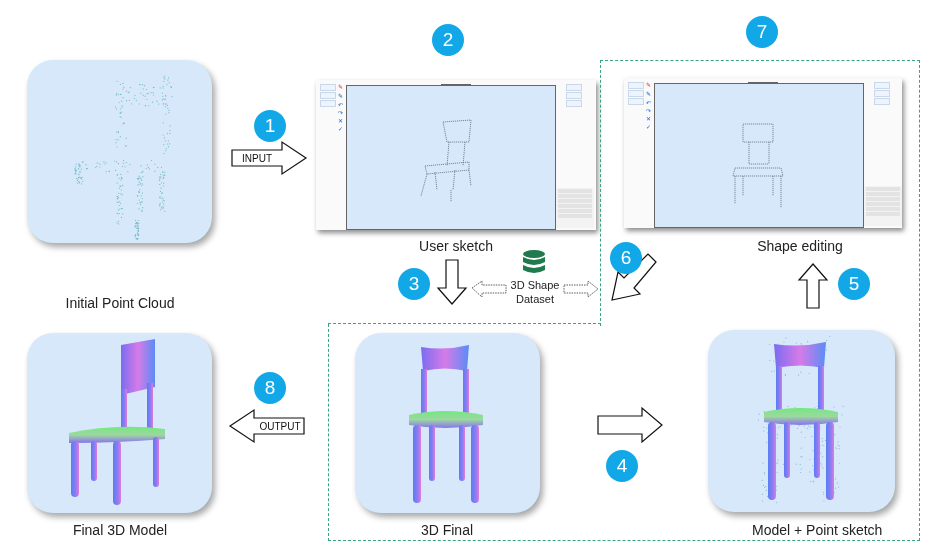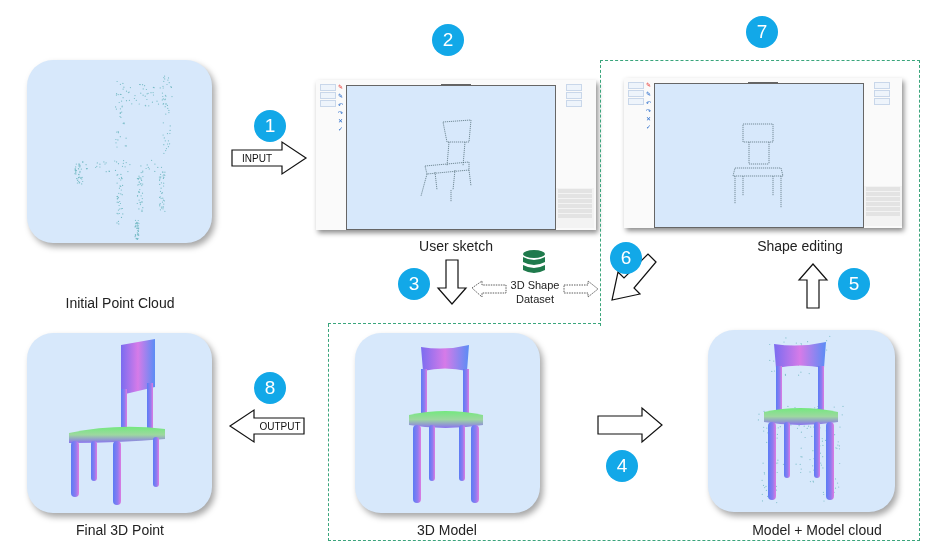--- a/index.html
+++ b/index.html
@@ -528,21 +528,21 @@
     <path d="M66,14 Q90,18 114,12 L112,38 Q90,33 68,38 Z" fill="url(#gBack)"></path>
     <rect x="66" y="36" width="6" height="50" fill="url(#gLeg)"></rect>
     <rect x="108" y="36" width="6" height="50" fill="url(#gLeg)"></rect>
     <path d="M54,82 Q90,74 128,82 L128,92 Q90,98 54,92 Z" fill="url(#gSeat)"></path>
     <rect x="58" y="92" width="8" height="78" rx="4" fill="url(#gLeg)"></rect>
     <rect x="74" y="92" width="6" height="56" rx="3" fill="url(#gLeg)"></rect>
     <rect x="104" y="92" width="6" height="56" rx="3" fill="url(#gLeg)"></rect>
     <rect x="116" y="92" width="8" height="78" rx="4" fill="url(#gLeg)"></rect>
   </svg>
 </div>
-<div class="caption" style="left:397px;top:522px;width:100px;">3D Model</div>
+<div class="caption" style="left:397px;top:522px;width:100px;">3D Final</div>
 
 <svg width="70" height="34" style="left:596px;top:408px;">
   <polygon points="2,8 46,8 46,0 66,17 46,34 46,26 2,26" fill="#fff" stroke="#111" stroke-width="1.2"></polygon>
 </svg>
 <div class="badge" style="left:606px;top:450px;"><span>4</span></div>
 
 <div class="panel" style="left:708px;top:330px;width:187px;height:182px;">
   <svg width="187" height="182" style="left:0;top:0;">
     <g id="mp-points" fill="#5fb0b8" opacity="0.7">
         <circle cx="78.5" cy="30.8" r="0.6"></circle>
@@ -724,33 +724,33 @@
     <path d="M66,14 Q92,18 118,12 L116,38 Q92,33 68,38 Z" fill="url(#gBack)"></path>
     <rect x="68" y="36" width="6" height="50" fill="url(#gLeg)"></rect>
     <rect x="110" y="36" width="6" height="50" fill="url(#gLeg)"></rect>
     <path d="M56,82 Q92,74 130,82 L130,92 Q92,98 56,92 Z" fill="url(#gSeat)"></path>
     <rect x="60" y="92" width="8" height="78" rx="4" fill="url(#gLeg)"></rect>
     <rect x="76" y="92" width="6" height="56" rx="3" fill="url(#gLeg)"></rect>
     <rect x="106" y="92" width="6" height="56" rx="3" fill="url(#gLeg)"></rect>
     <rect x="118" y="92" width="8" height="78" rx="4" fill="url(#gLeg)"></rect>
   </svg>
 </div>
-<div class="caption" style="left:752px;top:522px;width:130px;">Model + Model cloud</div>
+<div class="caption" style="left:752px;top:522px;width:130px;">Model + Point sketch</div>
 
 <svg width="80" height="40" style="left:228px;top:408px;">
   <polygon points="2,18 26,2 26,10 76,10 76,26 26,26 26,34" fill="#fff" stroke="#111" stroke-width="1.2"></polygon>
   <text class="arrow-label" x="52" y="22" text-anchor="middle">OUTPUT</text>
 </svg>
 <div class="badge" style="left:254px;top:372px;"><span>8</span></div>
 
 <div class="panel" style="left:27px;top:333px;width:185px;height:180px;">
   <svg width="185" height="180" style="left:0;top:0;">
     <path d="M94,12 L128,6 L128,54 L94,62 Z" fill="url(#gBack)"></path>
     <rect x="94" y="56" width="6" height="44" fill="url(#gLeg)"></rect>
     <rect x="120" y="50" width="6" height="46" fill="url(#gLeg)"></rect>
     <path d="M42,100 Q90,90 138,96 L138,106 Q90,110 42,110 Z" fill="url(#gSeat)"></path>
     <rect x="44" y="108" width="8" height="56" rx="4" fill="url(#gLeg)"></rect>
     <rect x="64" y="108" width="6" height="40" rx="3" fill="url(#gLeg)"></rect>
     <rect x="86" y="108" width="8" height="64" rx="4" fill="url(#gLeg)"></rect>
     <rect x="126" y="104" width="6" height="50" rx="3" fill="url(#gLeg)"></rect>
   </svg>
 </div>
-<div class="caption" style="left:60px;top:522px;width:120px;">Final 3D Point</div>
+<div class="caption" style="left:60px;top:522px;width:120px;">Final 3D Model</div>
 
 </body></html>

